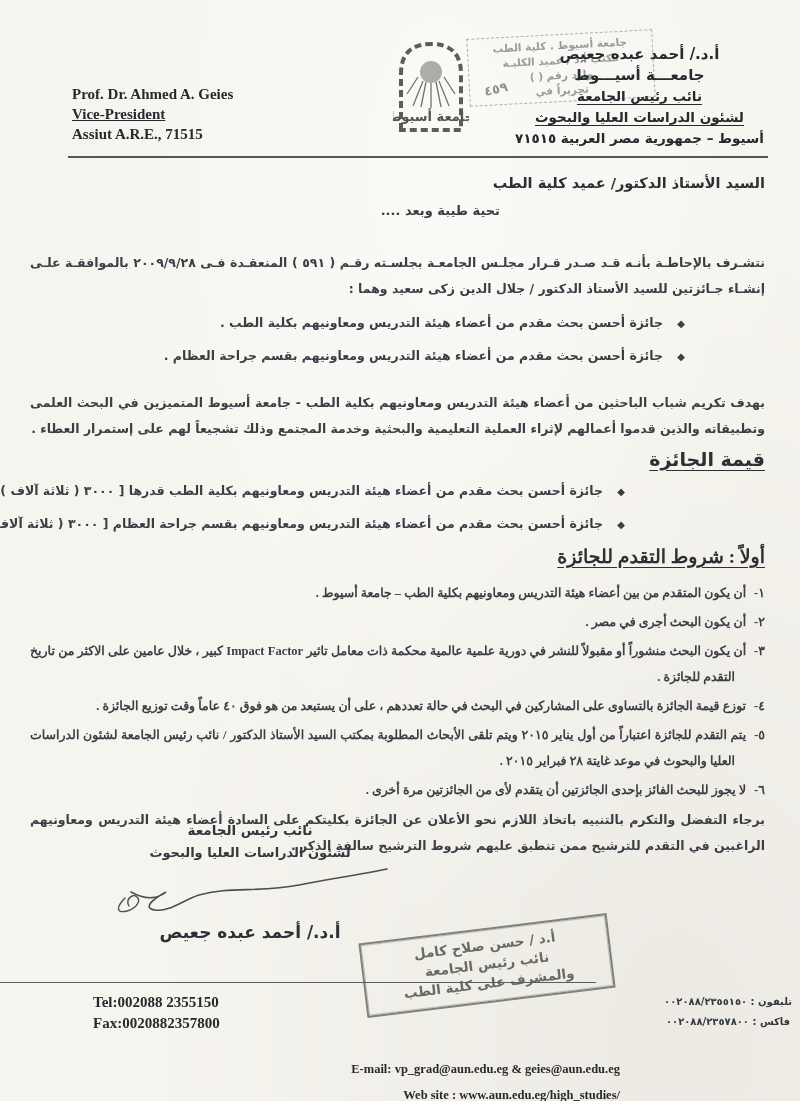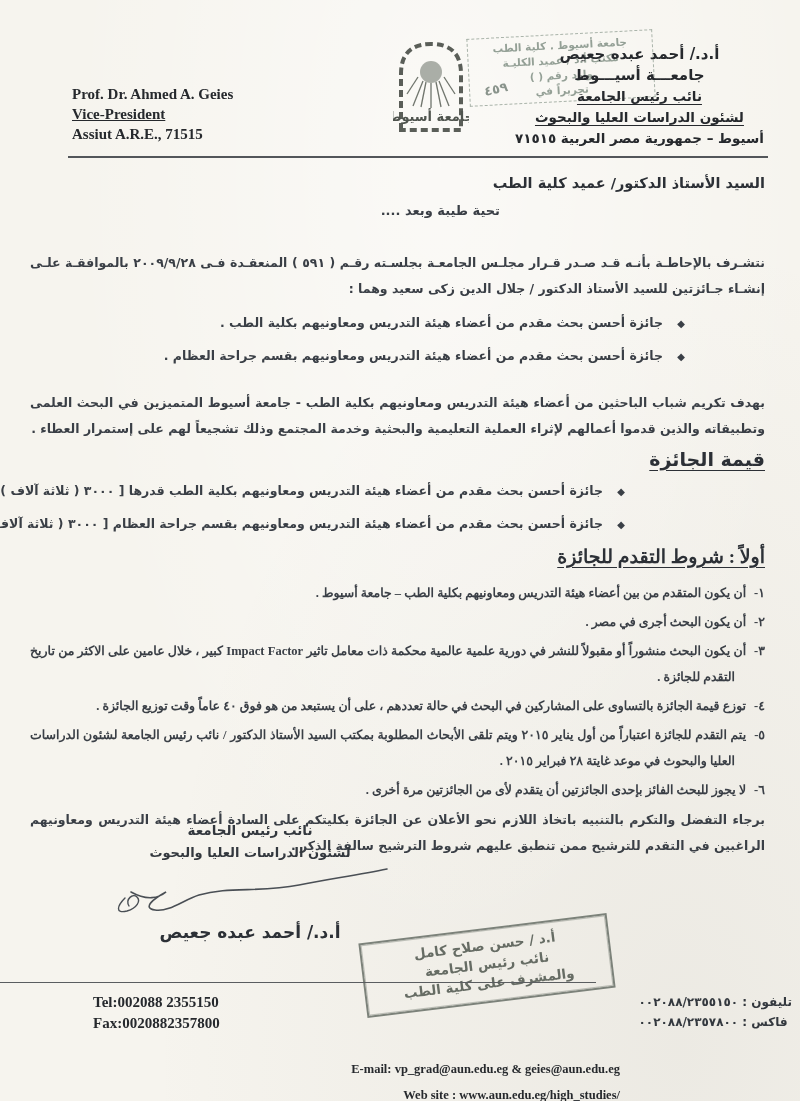--- a/index.html
+++ b/index.html
@@ -103,22 +103,22 @@
     position:absolute;top:982px;left:0;width:596px;
     border-top:1.5px solid #5a5d60;
   }
   .foot-en{
     position:absolute;left:80px;top:992px;
     font-family:"Liberation Serif", serif;
     font-weight:bold;font-size:15px;line-height:21px;color:#26292d;margin-left:13px;
   }
   .foot-ar{
     position:absolute;right:8px;top:992px;
-    direction:rtl;text-align:left;
-    font-weight:bold;font-size:12px;line-height:20px;color:#33383e;
+    direction:rtl;text-align:center;
+    font-weight:bold;font-size:10px;line-height:20px;color:#33383e;
   }
   .foot-mid{
     position:absolute;left:160px;top:1056px;width:460px;
     text-align:right;
     font-family:"Liberation Serif", serif;
     font-weight:bold;font-size:12.5px;line-height:26px;color:#26292d;
   }
 </style>
 </head>
 <body>

